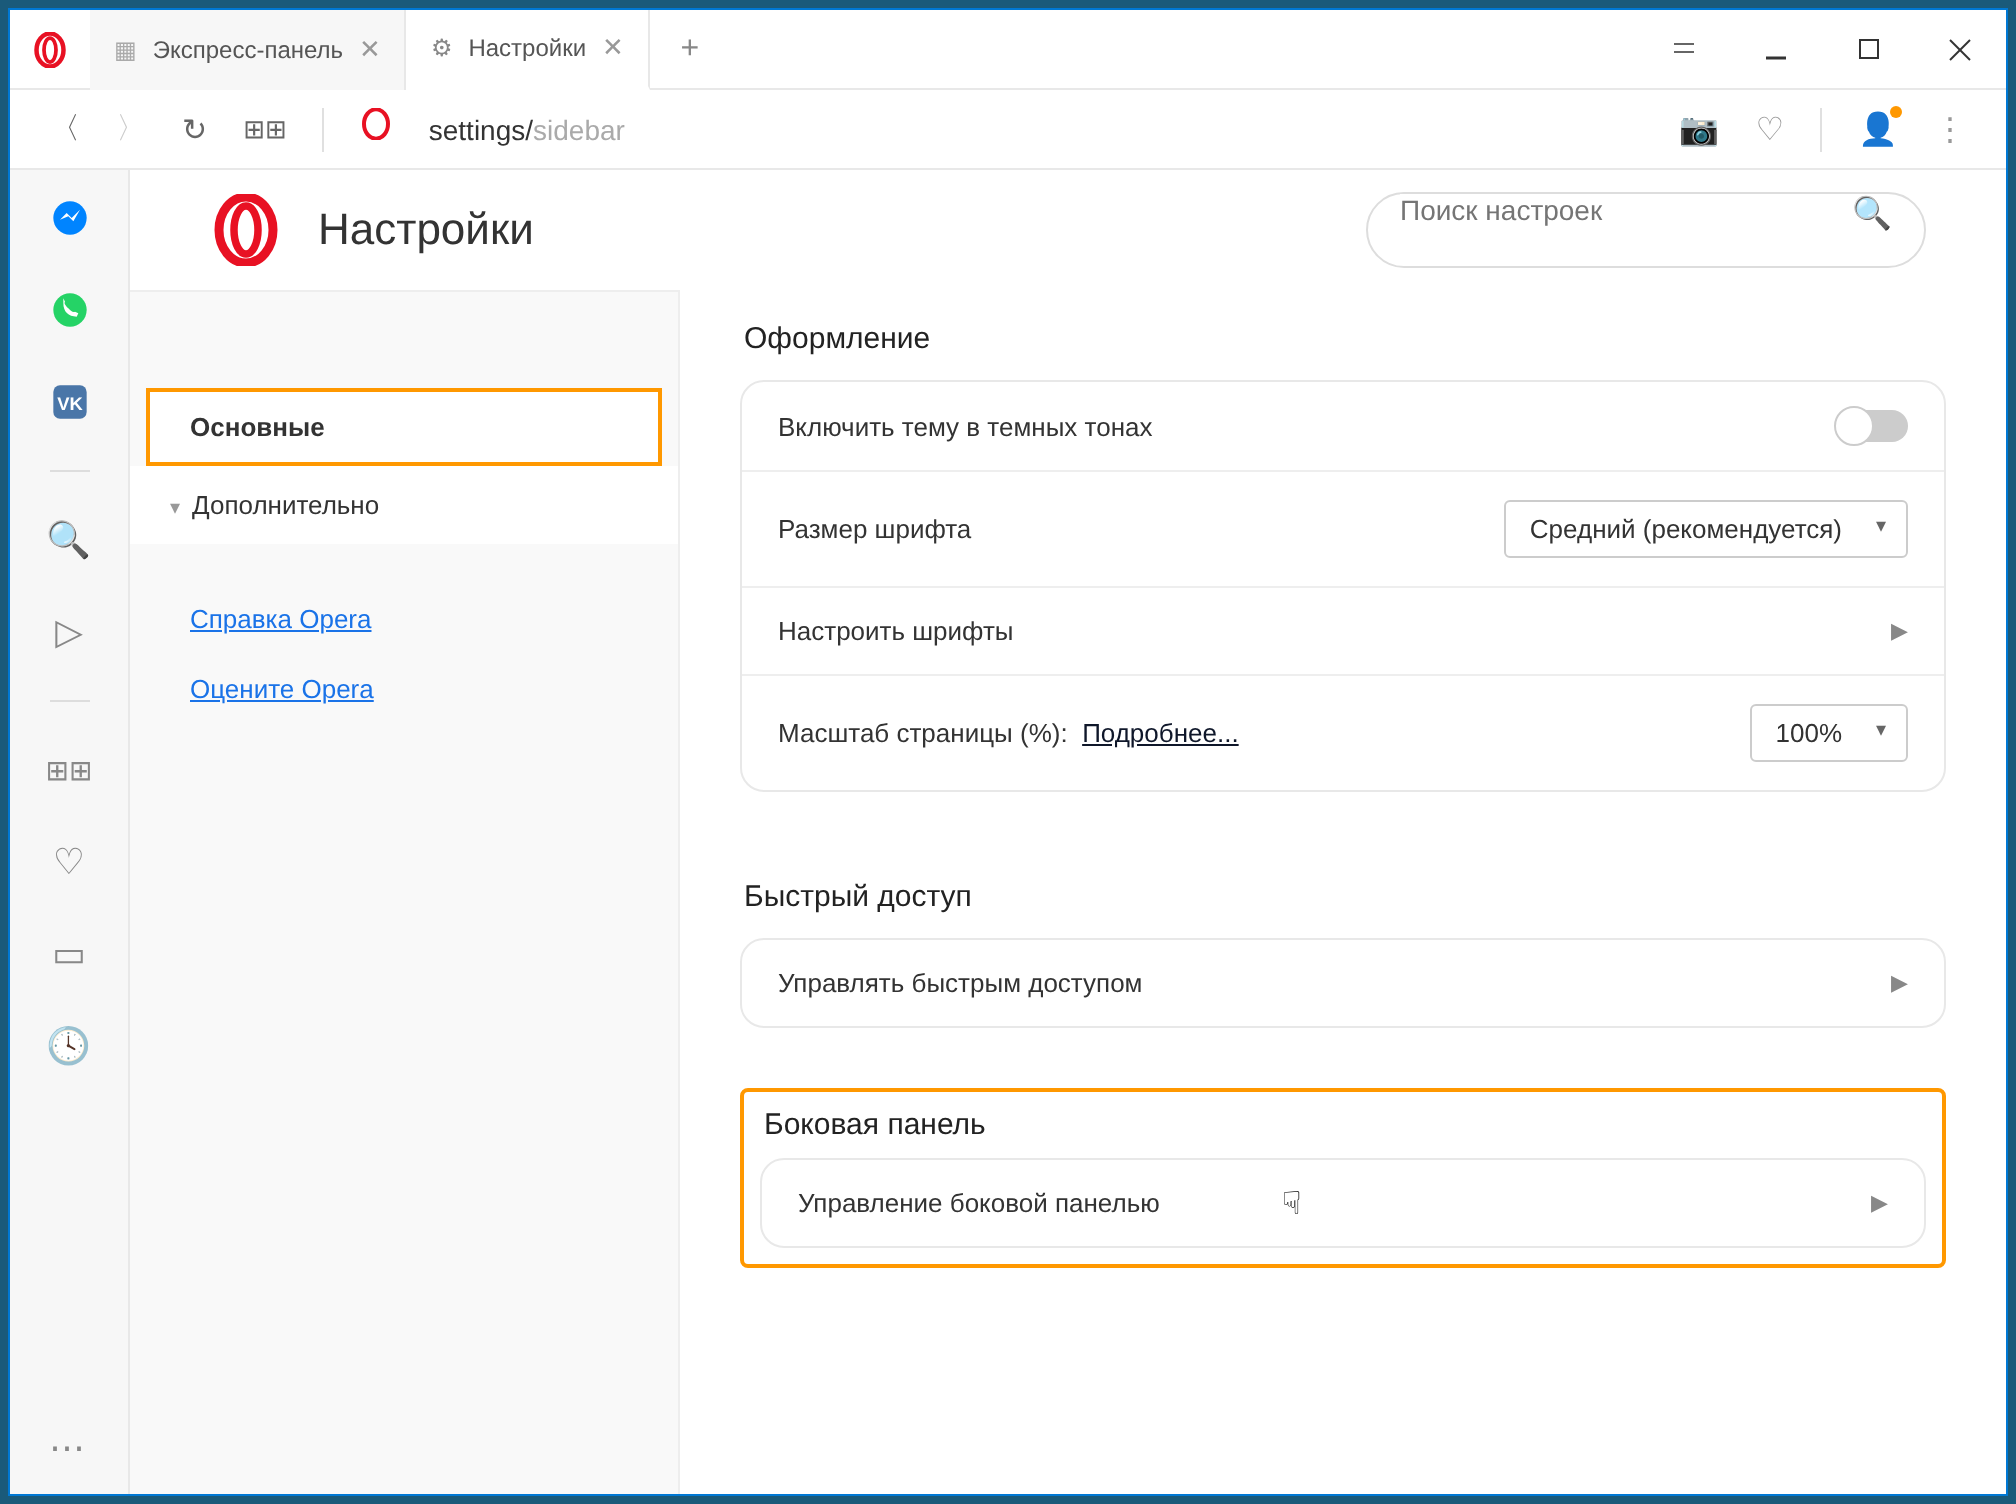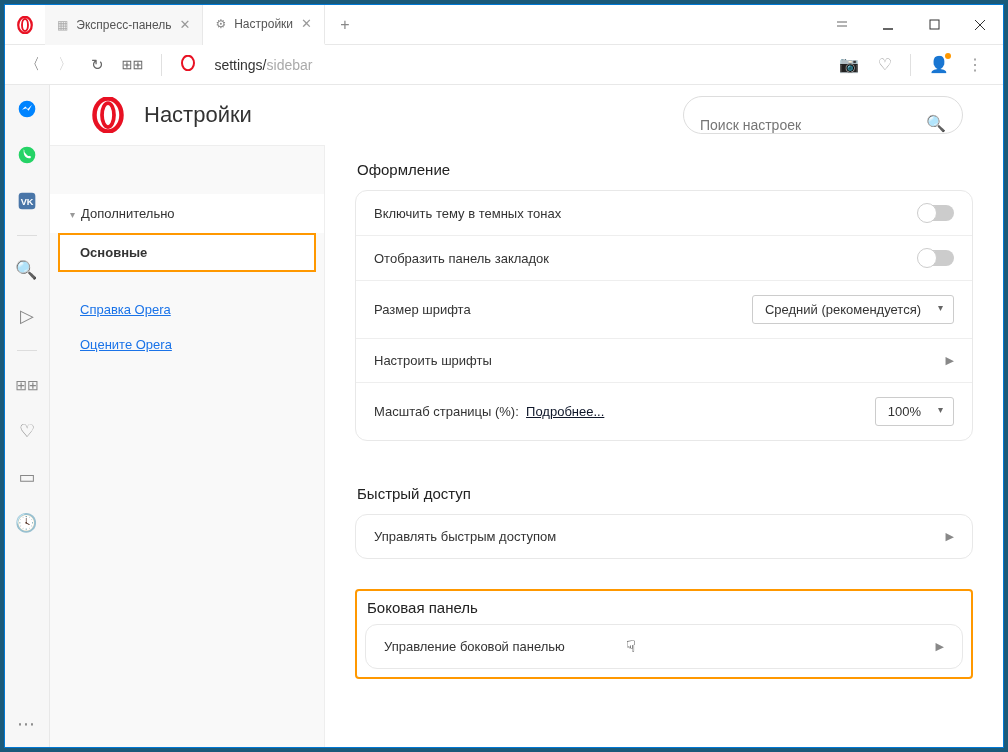--- a/index.html
+++ b/index.html
@@ -17,29 +17,29 @@
 .addrbar{height:40px;display:flex;align-items:center;padding:0 20px;gap:18px;border-bottom:1px solid #e8e8e8}
 .nav-ico{color:#666;font-size:15px}
 .nav-ico.dim{color:#ccc}
 .addr-sep{width:1px;height:22px;background:#e0e0e0}
 .addr-txt{flex:1;font-size:14px;color:#333}
 .addr-txt .dim{color:#aaa}
 .addr-ico{color:#999;font-size:16px}
 .profile-badge{position:relative}
 .profile-badge::after{content:'';position:absolute;top:-2px;right:-2px;width:6px;height:6px;background:#ff9800;border-radius:50%}
 .body{flex:1;display:flex;overflow:hidden}
-.sidebar{width:45px;background:#f7f7f7;border-right:1px solid #e8e8e8;display:flex;flex-direction:column;align-items:center;padding-top:12px;gap:22px}
+.sidebar{width:60px;background:#f7f7f7;border-right:1px solid #e8e8e8;display:flex;flex-direction:column;align-items:center;padding-top:12px;gap:22px}
 .sb-ico{width:24px;height:24px;display:flex;align-items:center;justify-content:center;color:#888;font-size:18px}
 .sb-ico svg{width:20px;height:20px}
 .sb-sep{width:20px;height:1px;background:#ddd}
 .sb-more{margin-top:auto;margin-bottom:12px;font-size:18px;color:#888;letter-spacing:2px}
 .content{flex:1;display:flex;flex-direction:column}
 .hdr{height:60px;display:flex;align-items:center;padding:0 40px;gap:18px}
 .hdr-title{font-size:22px;color:#333;flex:1}
-.search-box{width:280px;height:38px;border:1px solid #ddd;border-radius:19px;display:flex;align-items:flex-end;padding:0 16px;gap:10px}
+.search-box{width:280px;height:38px;border:1px solid #ddd;border-radius:19px;display:flex;align-items:flex-start;padding:0 16px;gap:10px}
 .search-box input{flex:1;border:none;outline:none;font-size:14px;color:#666}
 .main{flex:1;display:flex;overflow:hidden}
 .left-nav{width:275px;background:#f9f9f9;border-right:1px solid #eee;border-top:1px solid #eee;padding-top:48px}
 .nav-item{padding:10px 20px;font-size:13px;color:#333}
 .nav-item.primary{border:2px solid #ff9800;background:#fff;font-weight:bold;margin:0 8px}
 .nav-item.adv{font-size:13px;color:#333;padding:12px 20px;background:#fff}
 .nav-item.adv::before{content:'▾';margin-right:6px;color:#999;font-size:10px}
 .nav-link{padding:10px 30px;font-size:13px}
 .nav-link a{color:#1a73e8;text-decoration:underline}
 .settings{flex:1;overflow-y:auto;padding:10px 30px 36px 30px;position:relative}
@@ -163,36 +163,32 @@
           </svg>
         <div class="hdr-title">Настройки</div>
         <div class="search-box">
           <input placeholder="Поиск настроек" style="">
           <span style="color:#888">🔍</span>
         </div>
       </div>
 
       <div class="main">
         <div class="left-nav">
+          <div class="nav-item primary">Основные</div>
           <div class="nav-item adv">Дополнительно</div>
-          <div class="nav-item primary">Основные</div>
           <div style="height:20px"></div>
           <div class="nav-link"><a>Справка Opera</a></div>
           <div class="nav-link"><a>Оцените Opera</a></div>
         </div>
 
         <div class="settings">
           <div class="sec-title">Оформление</div>
           <div class="card">
             <div class="row">
               <div class="row-label">Включить тему в темных тонах</div>
-              <div class="toggle"></div>
-            </div>
-            <div class="row">
-              <div class="row-label">Отобразить панель закладок</div>
               <div class="toggle"></div>
             </div>
             <div class="row">
               <div class="row-label">Размер шрифта</div>
               <div class="dropdown">Средний (рекомендуется)</div>
             </div>
             <div class="row">
               <div class="row-label">Настроить шрифты</div>
               <span class="chevron">▶</span>
             </div>

